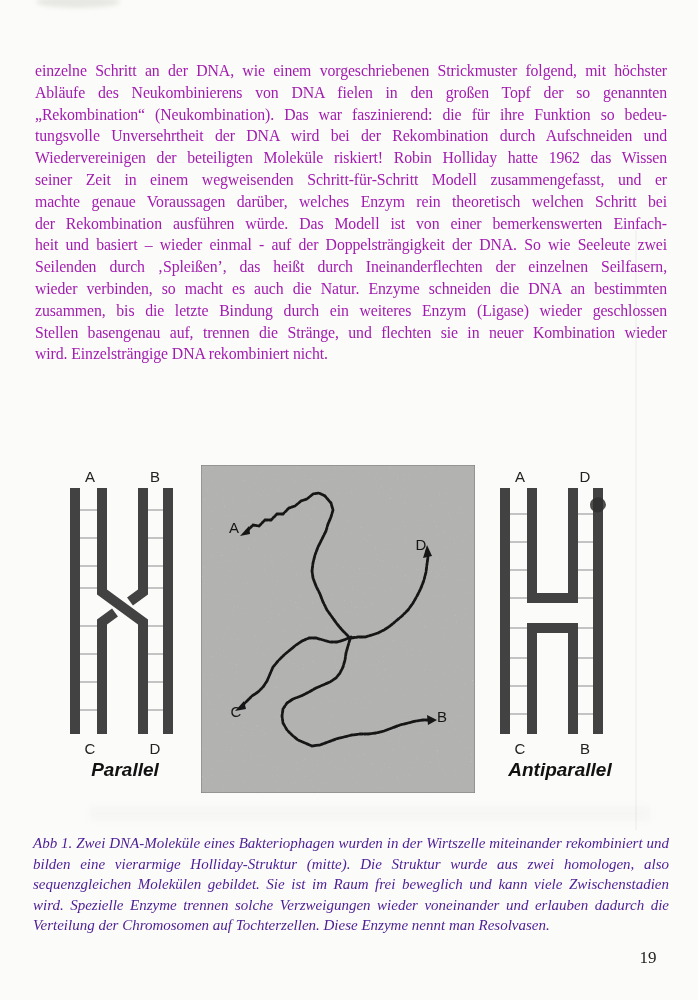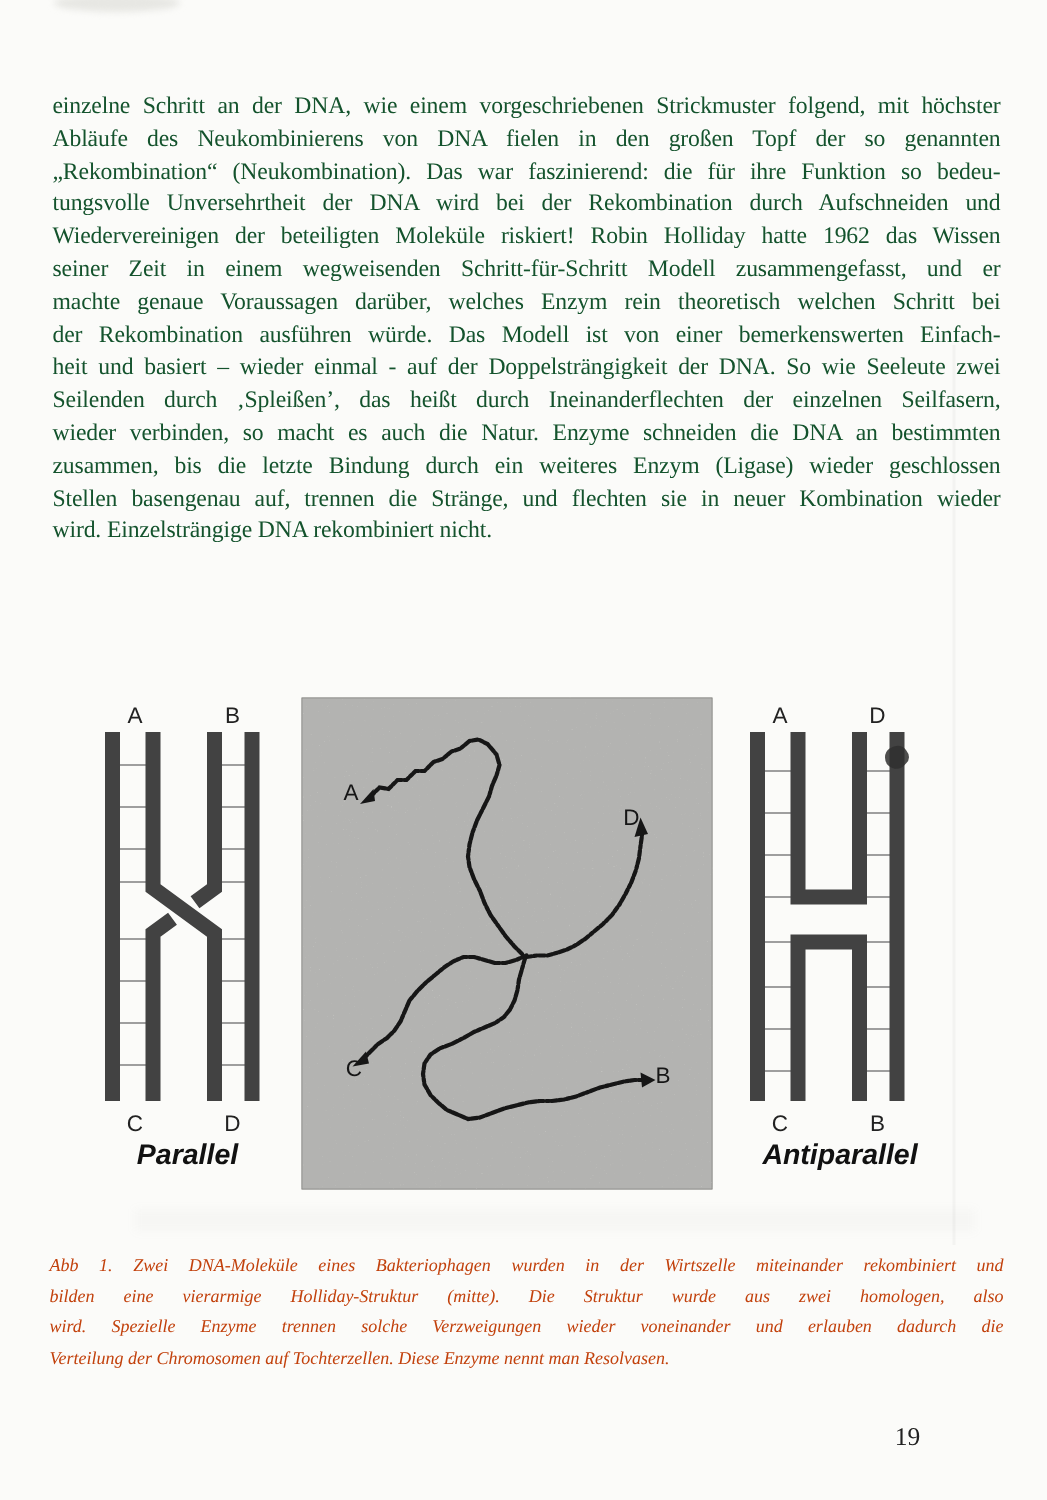--- a/index.html
+++ b/index.html
@@ -4,43 +4,43 @@
 <style>
   html,body{margin:0;padding:0;}
   body{
     width:698px;height:1000px;position:relative;overflow:hidden;
     background:#fbfbf9;
     font-family:"Liberation Serif", serif;
   }
   
   .textblock{
     position:absolute;left:35px;top:60px;width:632px;
-    font-size:15.8px;line-height:21.8px;color:#14532d;
+    font-size:15.8px;line-height:21.8px;color:#a21caf;
     letter-spacing:-0.1px;
   }
   .tline{
     text-align:justify;text-align-last:justify;text-justify:inter-word;
     white-space:normal;height:21.8px;overflow:visible;
   }
   .tline.lastline{text-align-last:left;}
   
   .panel{position:absolute;}
   #panel-parallel{left:60px;top:468px;}
   #panel-micrograph{left:201px;top:465px;}
   #panel-antiparallel{left:490px;top:468px;}
   
   .caption{
     position:absolute;left:33px;top:833px;width:636px;
-    font-size:12px;line-height:20.6px;font-style:italic;color:#c2410c;
+    font-size:15px;line-height:20.6px;font-style:italic;color:#4c1d95;
   }
   .cline{text-align:justify;text-align-last:justify;height:20.6px;}
   .cline.lastline{text-align-last:left;}
   
   .pagenum{
-    position:absolute;left:580px;top:948px;width:50px;
+    position:absolute;left:623px;top:948px;width:50px;
     font-size:17px;color:#222;text-align:center;
   }
   
   .smudge-topleft{
     position:absolute;left:36px;top:-4px;width:84px;height:12px;
     background:#e7e7e3;border-radius:50%;filter:blur(2px);
   }
   .scan-line-right{
     position:absolute;left:635px;top:230px;width:2px;height:600px;
     background:rgba(120,120,120,0.06);
@@ -186,17 +186,18 @@
     <path d="M103,31 q7,-4 11,1 q4,5 0,9 q-4,5 -9,3 q-5,-2 -5,-7 q0,-4 3,-6 Z" fill="#2f2f2f" opacity="0.85"></path>
     <text class="corner-label" x="30" y="286" text-anchor="middle">C</text>
     <text class="corner-label" x="95" y="286" text-anchor="middle">B</text>
     <text class="struct-label" x="70" y="308" text-anchor="middle">Antiparallel</text>
   </svg>
 </div>
 
 <div class="caption">
   <div class="cline">Abb 1. Zwei DNA-Moleküle eines Bakteriophagen wurden in der Wirtszelle miteinander rekombiniert und</div>
   <div class="cline">bilden eine vierarmige Holliday-Struktur (mitte). Die Struktur wurde aus zwei homologen, also</div>
+  <div class="cline">sequenzgleichen Molekülen gebildet. Sie ist im Raum frei beweglich und kann viele Zwischenstadien</div>
   <div class="cline">wird. Spezielle Enzyme trennen solche Verzweigungen wieder voneinander und erlauben dadurch die</div>
   <div class="cline lastline">Verteilung der Chromosomen auf Tochterzellen. Diese Enzyme nennt man Resolvasen.</div>
 </div>
 
 <div class="pagenum">19</div>
 
 </body></html>

